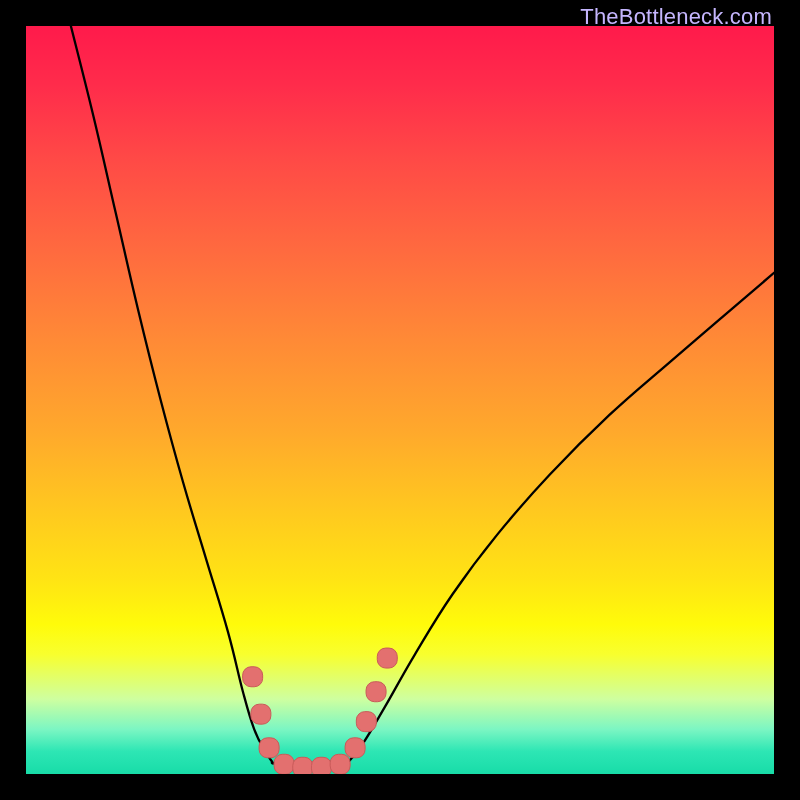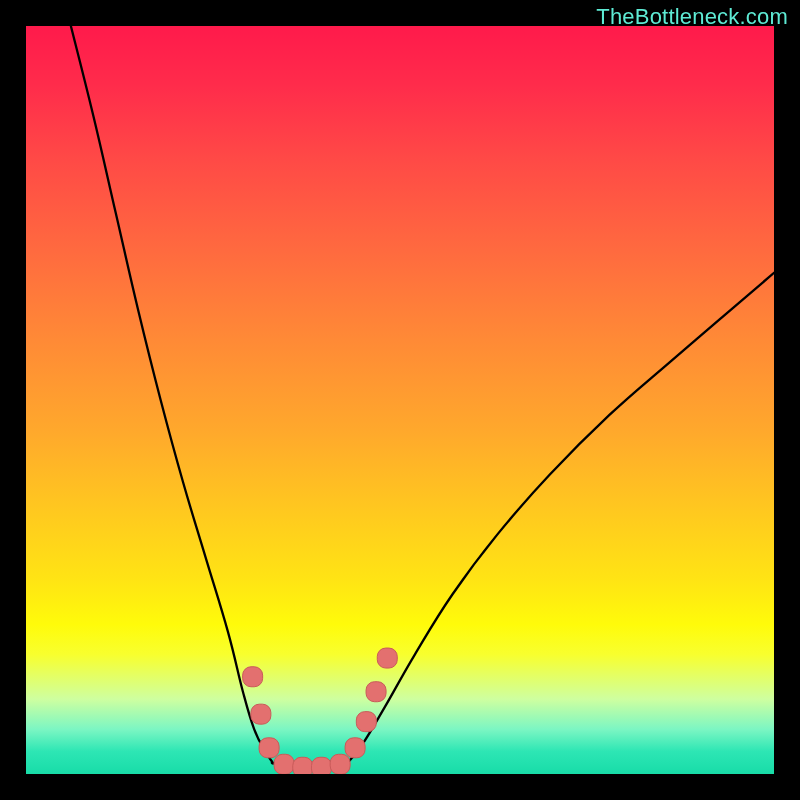--- a/index.html
+++ b/index.html
@@ -37,22 +37,22 @@
       #fffb0a 80%,
       #f8ff2e 84%,
       #ceffa0 90%,
       #7cf6c3 94%,
       #2de6b4 97%,
       #18dca8 100%);
   }
   .watermark {
     position: absolute;
     top: 4px;
-    right: 12px;
-    color: #5eead4;
+    right: 28px;
+    color: #c4b5fd;
     font-size: 22px;
     font-weight: 500;
     letter-spacing: 0.2px;
     user-select: none;
   }
   svg.curve {
     position: absolute;
     left: 0;
     top: 0;
     width: 748px;

